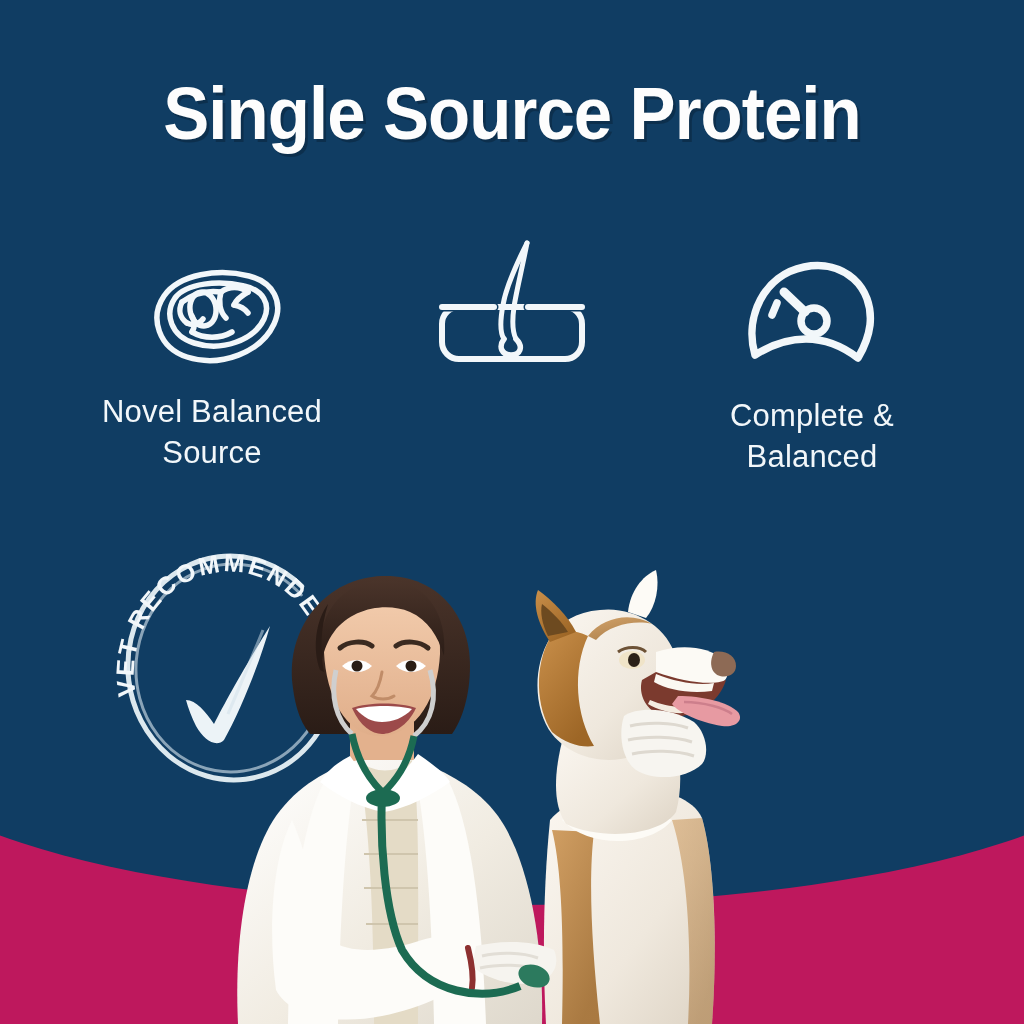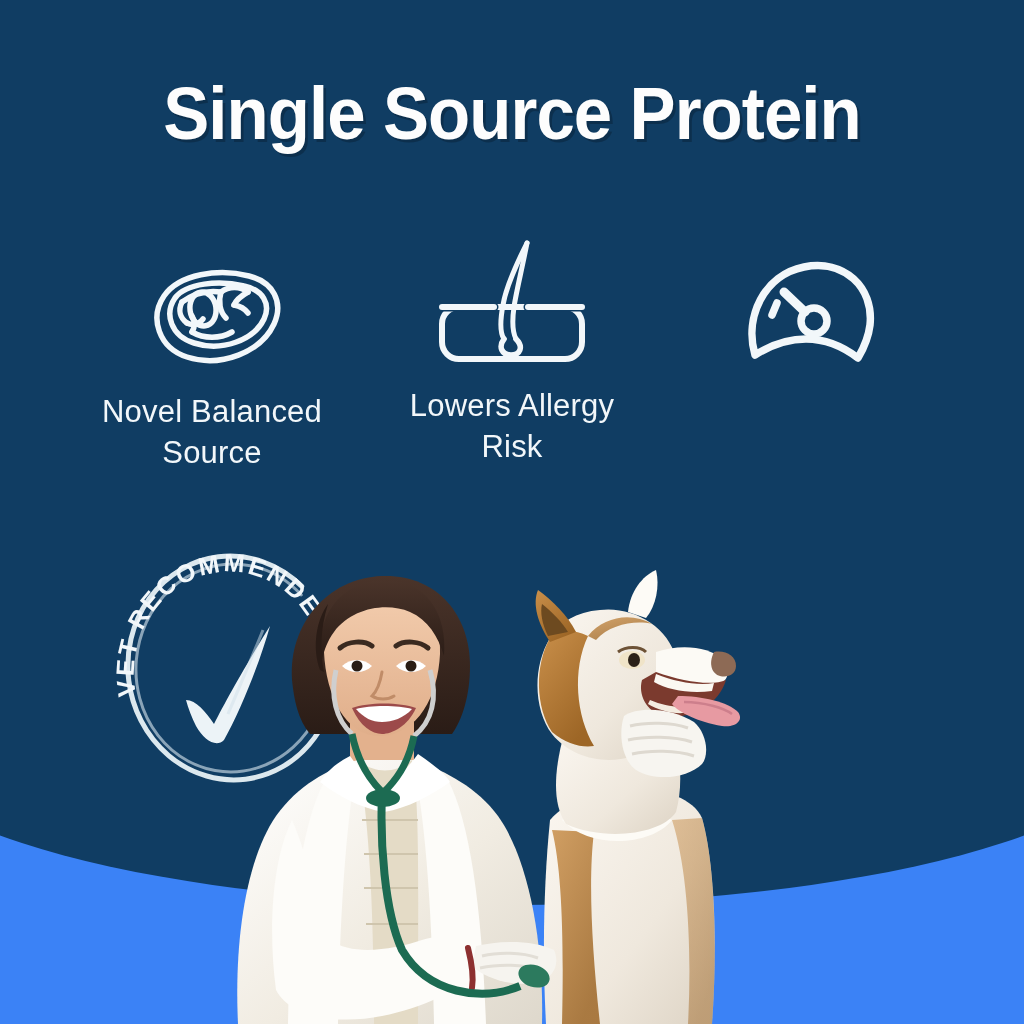--- a/index.html
+++ b/index.html
@@ -4,21 +4,21 @@
 <style>
   * { margin:0; padding:0; box-sizing:border-box; }
   html,body { width:1024px; height:1024px; overflow:hidden; }
   body {
     font-family:"Liberation Sans", sans-serif;
     background:#8bc0dc;
   }
   #poster {
     position:relative;
     width:1024px; height:1024px;
-    background:#3b82f6;
+    background:#be185d;
     overflow:hidden;
   }
   
   .navy-panel {
     position:absolute;
     left:-12%; top:0;
     width:124%; height:905px;
     background:#103d63;
     border-bottom-left-radius:50% 170px;
     border-bottom-right-radius:50% 170px;
@@ -128,33 +128,33 @@
 
           <path d="M10 72 L62 72" stroke="#103d63" stroke-width="9"></path>
           <path d="M96 72 L150 72" stroke="#103d63" stroke-width="9"></path>
           <path d="M10 72 L62 72"></path>
           <path d="M96 72 L150 72"></path>
           <path d="M95 8 C84 30 74 52 71 70 C68 86 68 98 72 104" stroke-width="5"></path>
           <path d="M95 8 C90 34 84 58 82 72 C80 86 80 96 84 104" stroke-width="5"></path>
           <path d="M72 104 C66 112 70 120 79 120 C88 120 92 112 84 104" stroke-width="5.5"></path>
         </svg>
       </div>
-      <div class="feature-label">Lowers Allergy Risk</div>
     </div>
 
     <div class="feature f-balanced">
       <div class="feature-icon">
         <svg width="132" height="122" viewBox="0 0 132 122" fill="none" stroke="#f2f7fa" stroke-width="7.5" stroke-linecap="round" stroke-linejoin="round">
           <path d="M9 96 C-2 58 18 16 58 8 C98 0 128 28 124 66 C122 82 116 92 112 99
                    C95 86 76 80 60 80 C43 80 25 86 9 96 Z"></path>
           <circle cx="68" cy="62" r="13"></circle>
           <path d="M59 53 L38 33" stroke-width="9"></path>
           <path d="M31 44 L26 56" stroke-width="7.5"></path>
         </svg>
       </div>
+      <div class="feature-label">Complete &amp; Balanced</div>
     </div>
   </div>
 
   <div class="stamp">
     <svg viewBox="0 0 250 258">
       <defs>
         <path id="stampArc" d="M 34 175 A 95 102 0 1 1 215 120"></path>
       </defs>
 
       <ellipse cx="124" cy="128" rx="104" ry="112" fill="none" stroke="#e8f1f6" stroke-width="5" stroke-linecap="round" transform="rotate(-7 124 128)" stroke-dasharray="600 40" opacity="0.95"></ellipse>

